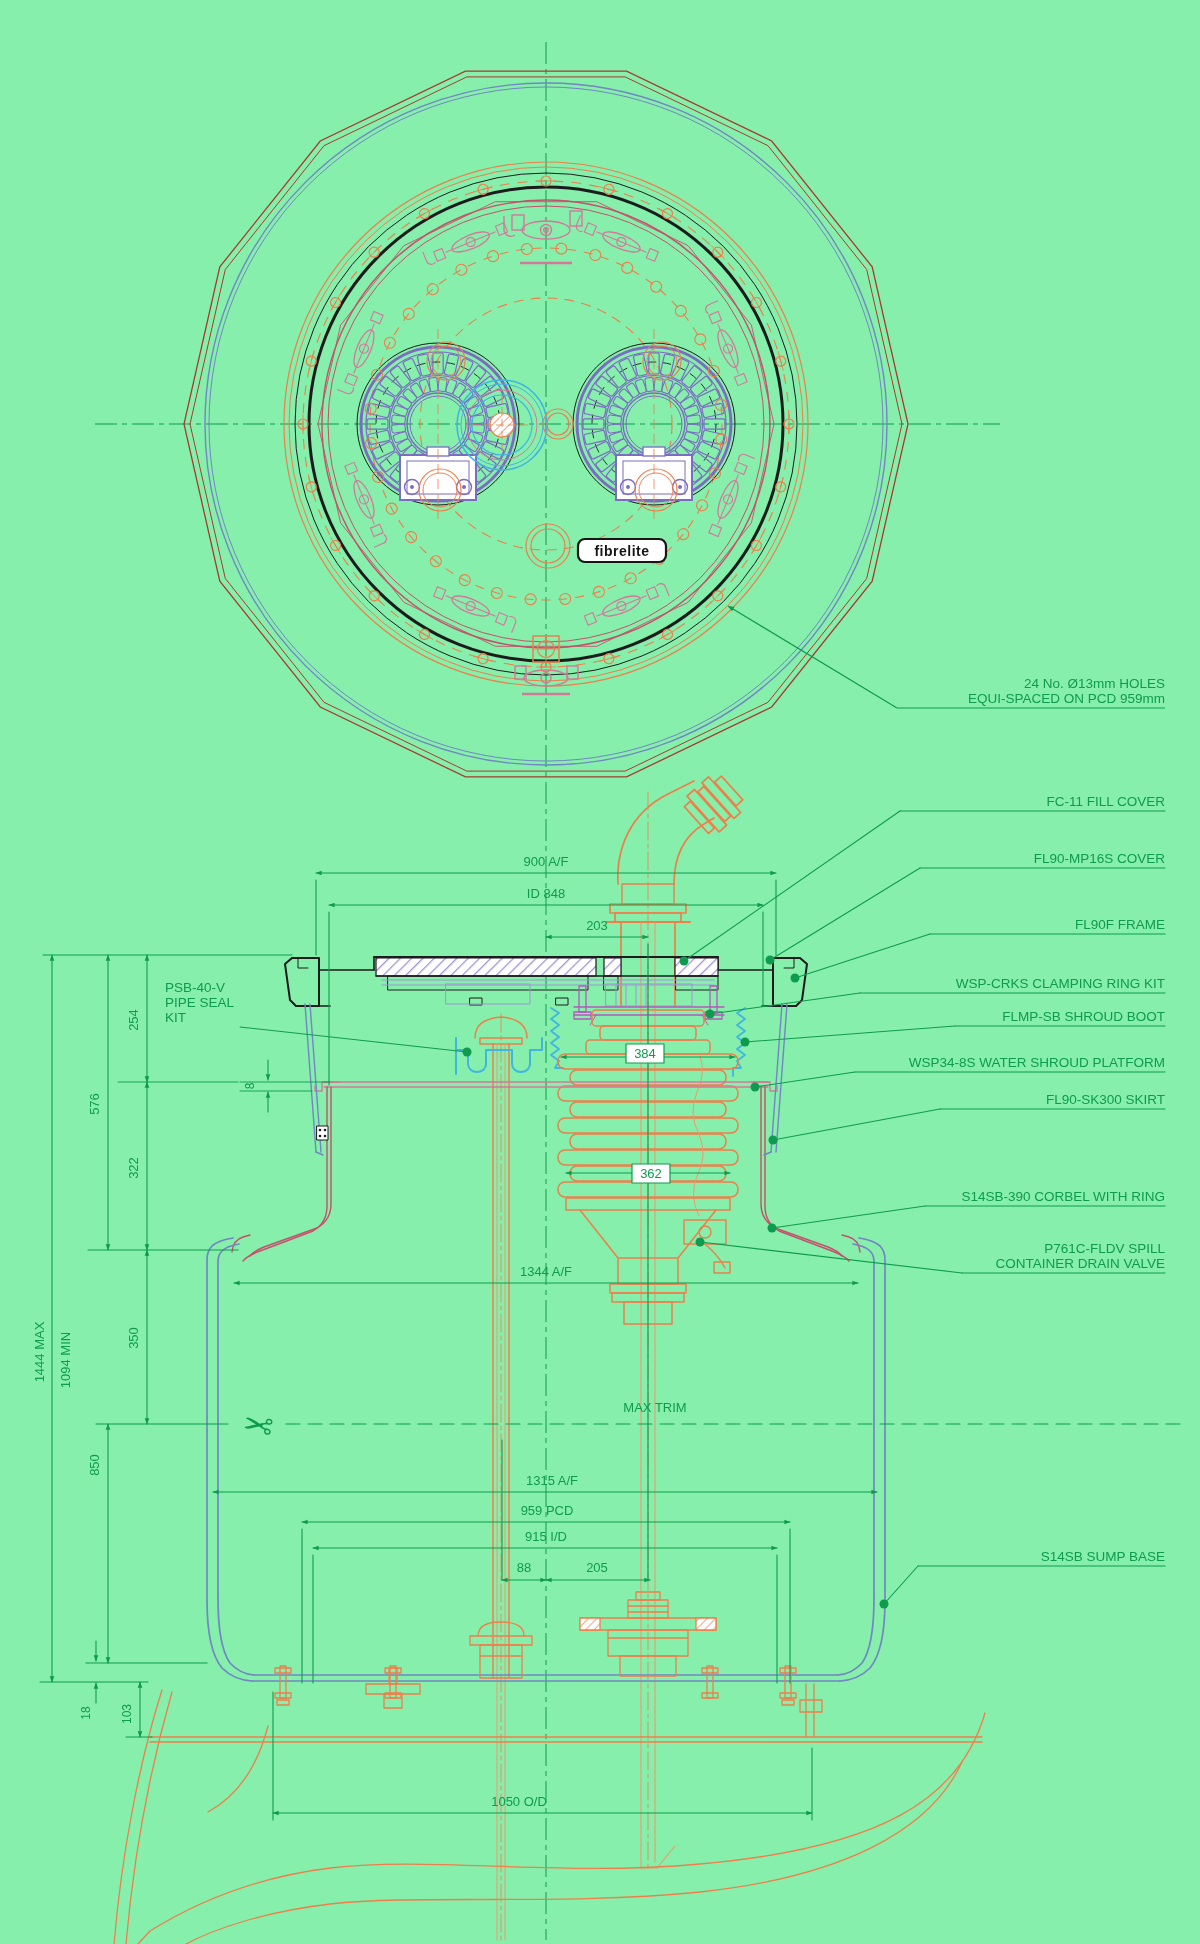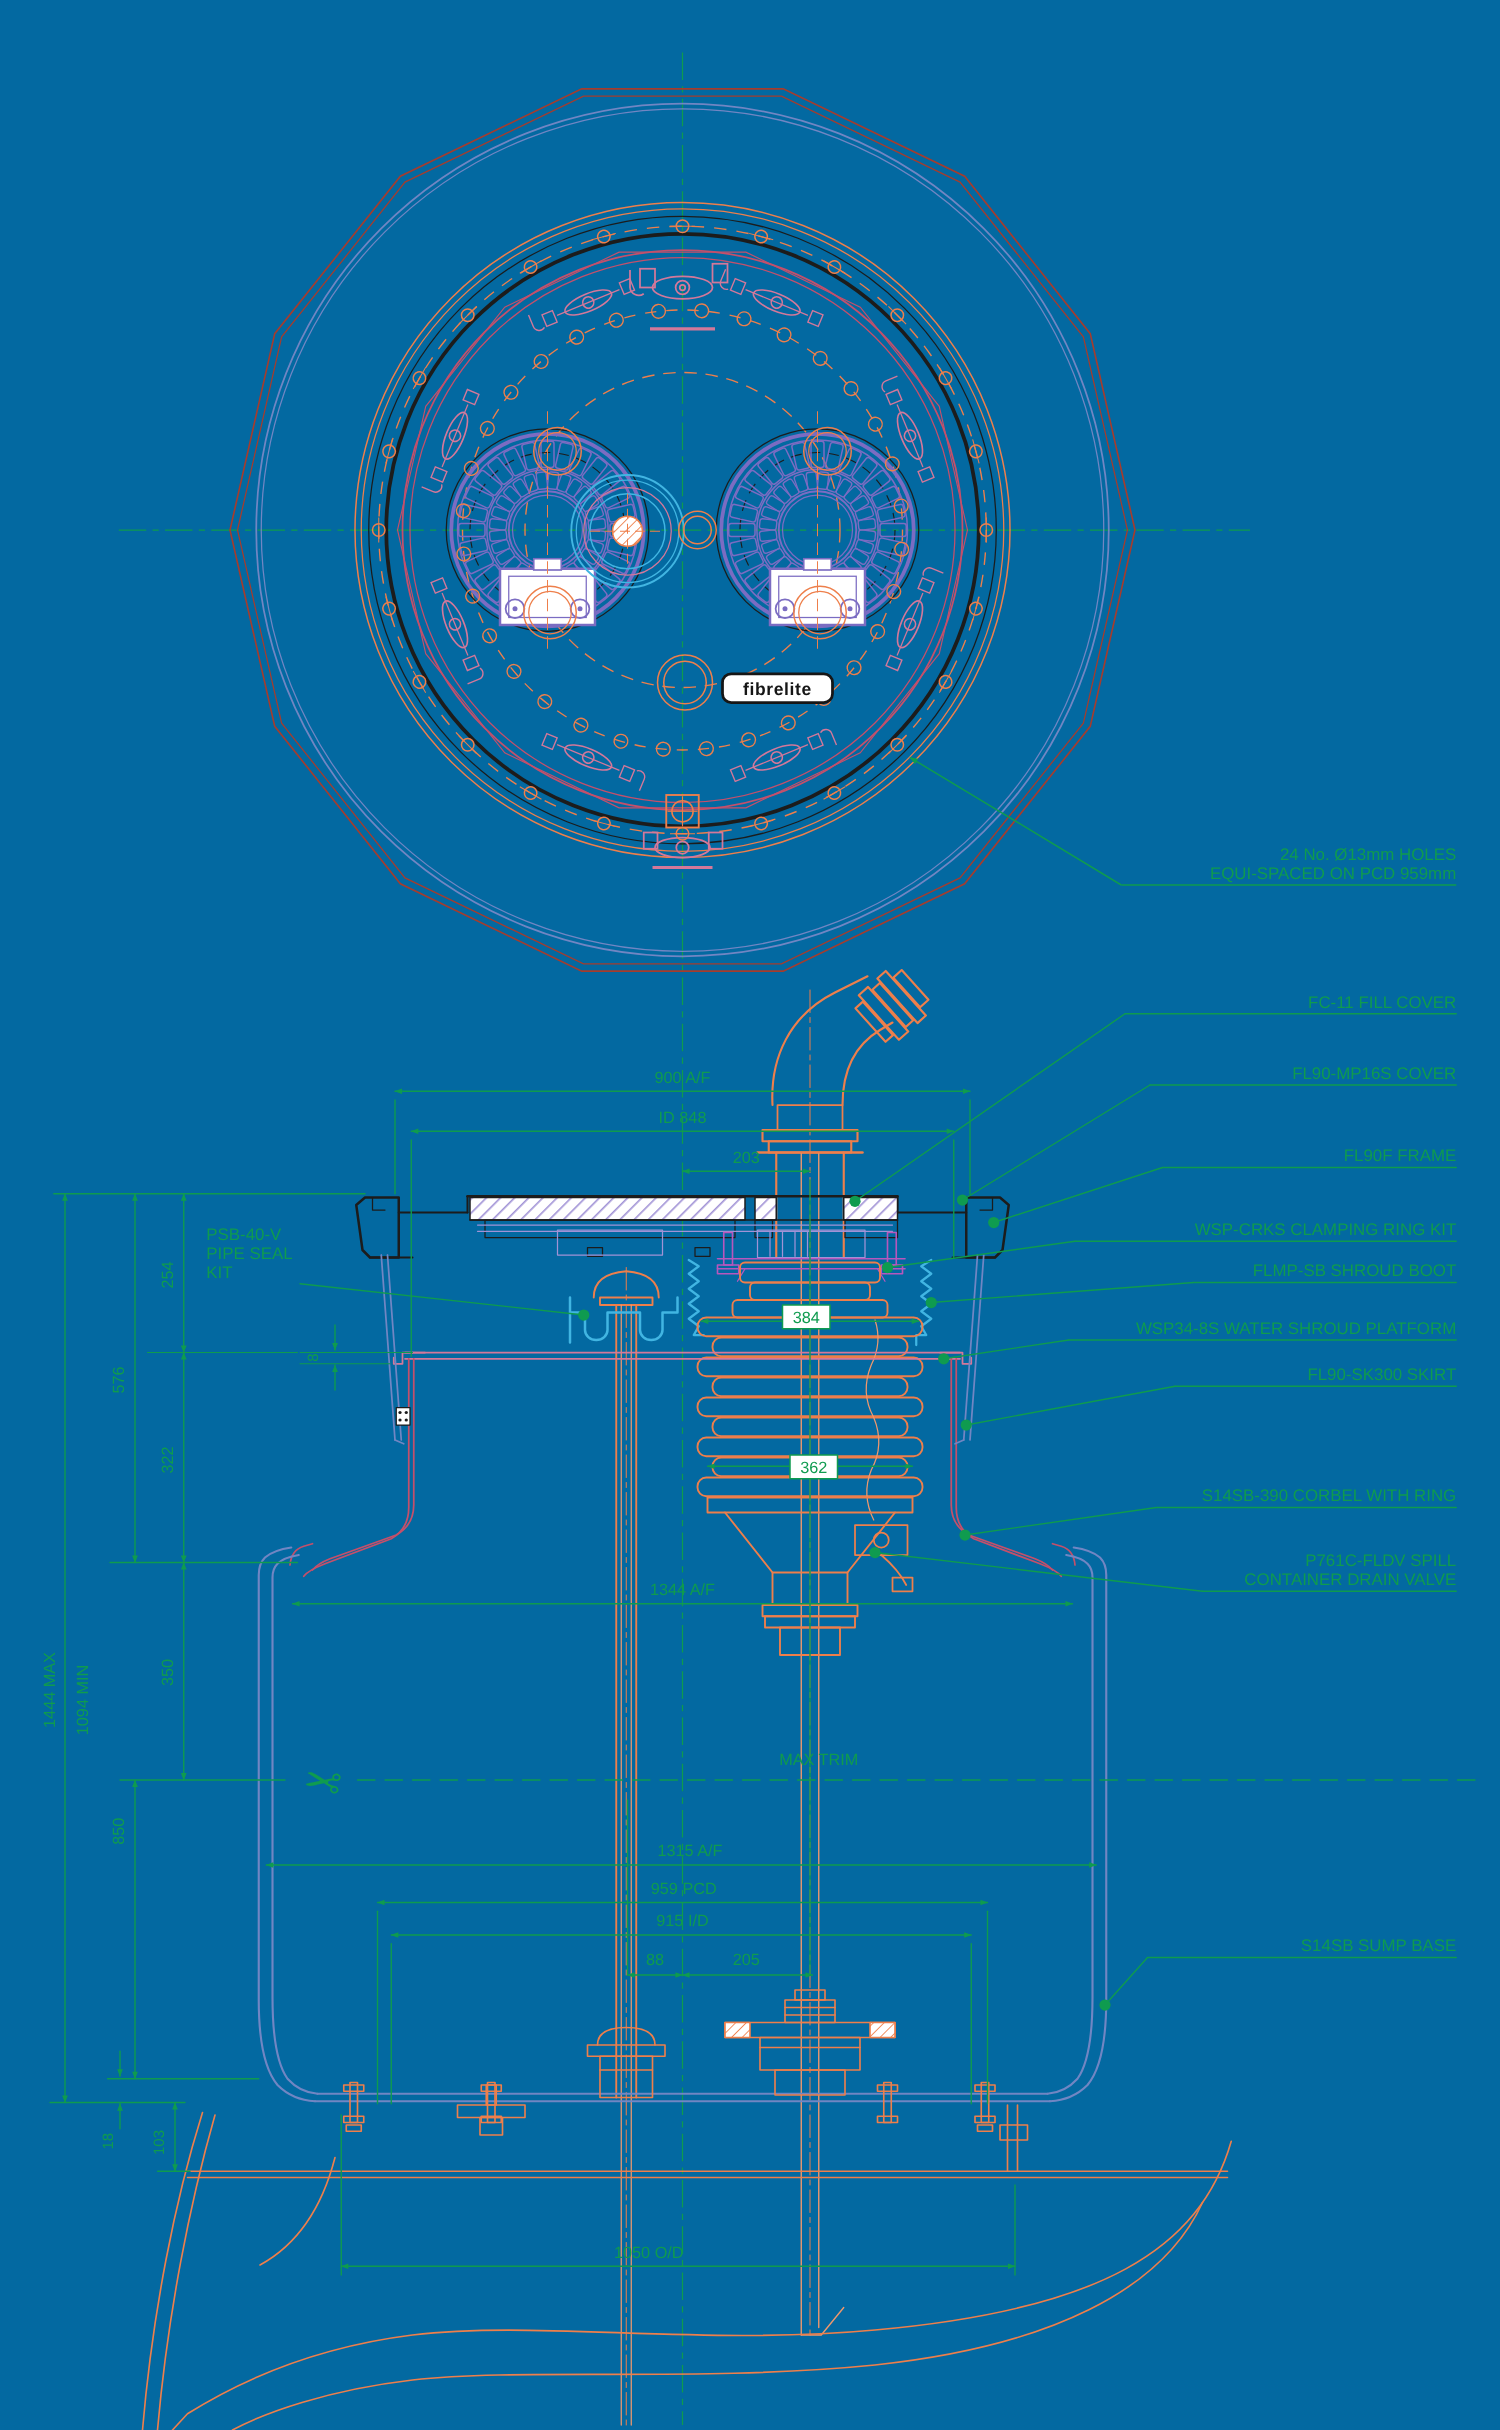--- a/index.html
+++ b/index.html
@@ -1,16 +1,16 @@
 <!DOCTYPE html>
 <html><head>
 <meta charset="utf-8">
 <style>
   html,body{margin:0;padding:0;background:#fff;}
-  .stage{width:1200px;height:1944px;position:relative;background:#0369a1;}
+  .stage{width:1200px;height:1944px;position:relative;background:#86efac;}
   svg{display:block;font-family:"Liberation Sans",sans-serif;}
   text{font-family:"Liberation Sans",sans-serif;}
   .dim{font-size:13px;fill:#0f9b4f;}
   .dimS{font-size:12px;fill:#0f9b4f;}
   .lbl{font-size:13.5px;fill:#0f9b4f;}
   .logo{font-size:14px;font-weight:bold;fill:#161616;letter-spacing:.5px;}
 </style>
 </head>
 <body>
 

